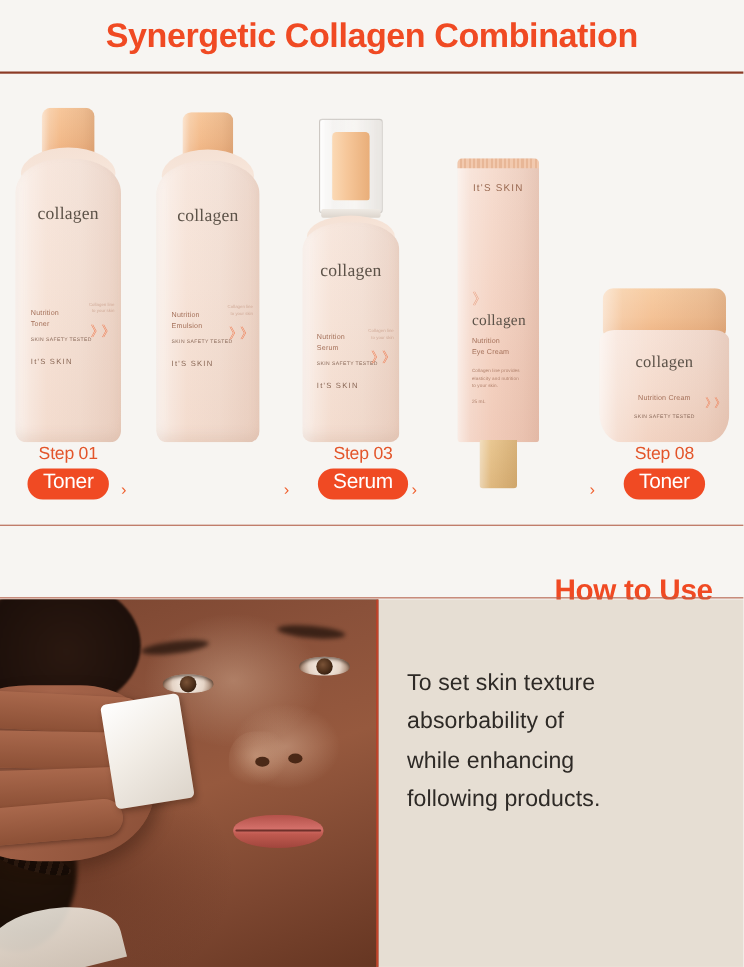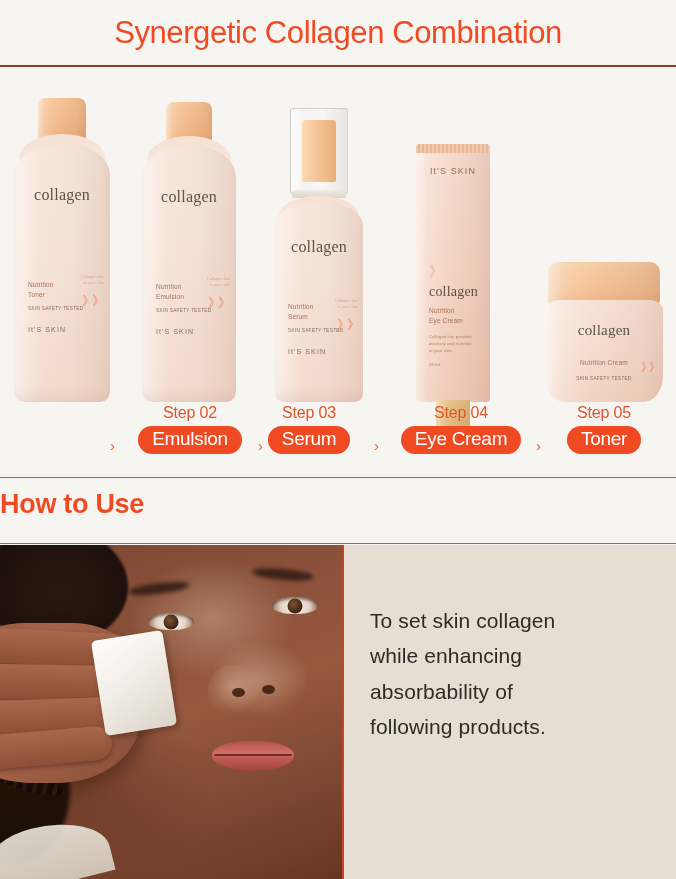--- a/index.html
+++ b/index.html
@@ -25,21 +25,21 @@
     position: absolute;
     left: 0; top: 0;
     width: 676px; height: 66px;
     display: flex;
     align-items: center;
     justify-content: center;
     background: #F7F5F2;
   }
   .title-text {
     font-size: 31px;
-    font-weight: normal;
+    font-weight: bold;
     letter-spacing: -0.4px;
     color: #F04A23;
     white-space: nowrap;
   }
   .rule {
     position: absolute;
     left: 0;
     width: 676px;
     height: 2px;
     background: #8C3B26;
@@ -275,25 +275,25 @@
     position: absolute;
     top: 34px;
     font-size: 15px;
     color: #F0602F;
     line-height: 1;
   }
 
   
   .howto-band {
     position: absolute;
-    left: 0; top: 472px;
+    left: 0; top: 504px;
     width: 648px; height: 65px;
     display: flex;
     align-items: center;
-    justify-content: flex-start;
+    justify-content: flex-end;
   }
   .howto-text {
     font-size: 27px;
     font-weight: bold;
     color: #F04A23;
     letter-spacing: -0.3px;
   }
 
   
   .bottom {
@@ -530,42 +530,38 @@
         <div class="lbl-sub" style="left:0; width:100%; text-align:center; top:58px;">Nutrition Cream</div>
         <div class="lbl-tested" style="left:0; width:100%; text-align:center; top:76px;">SKIN SAFETY TESTED</div>
         <div class="chev" style="right:6px; top:62px; font-size:11px;">》》</div>
       </div>
     </div>
 
   </div>
 
   <div class="steps">
 
+    <div class="step" style="left:18px; width:88px;">
+      <div class="step-label">Step 01</div>
+      <div class="pill">Toner</div>
+    </div>
     <div class="arrow" style="left:110px;">›</div>
 
-    <div class="step" style="left:124px; width:132px;">
-      <div class="step-label">Step 02</div>
-      <div class="pill">Emulsion</div>
-    </div>
     <div class="arrow" style="left:258px;">›</div>
 
-    <div class="step" style="left:259px; width:100px;">
+    <div class="step" style="left:280px; width:100px;">
       <div class="step-label">Step 03</div>
       <div class="pill">Serum</div>
     </div>
     <div class="arrow" style="left:374px;">›</div>
 
-    <div class="step" style="left:388px; width:146px;">
-      <div class="step-label">Step 04</div>
-      <div class="pill">Eye Cream</div>
-    </div>
     <div class="arrow" style="left:536px;">›</div>
 
     <div class="step" style="left:550px; width:108px;">
-      <div class="step-label">Step 05</div>
+      <div class="step-label">Step 08</div>
       <div class="pill">Toner</div>
     </div>
 
   </div>
 
   <div class="rule thin" style="top:477px;"></div>
   <div class="howto-band">
     <div class="howto-text">How to Use</div>
   </div>
   <div class="rule thin" style="top:543px;"></div>
@@ -603,21 +599,21 @@
       <div class="finger" style="left:-24px; top:154px; width:152px; transform:rotate(-2deg);"></div>
       <div class="finger" style="left:-28px; top:186px; width:140px; transform:rotate(-5deg);"></div>
       <div class="nail" style="left:116px; top:92px;"></div>
       <div class="nail" style="left:122px; top:126px;"></div>
       <div class="nail" style="left:120px; top:158px;"></div>
 
       <div class="pad"></div>
     </div>
 
     <div class="textpanel">
-      <div class="usage-line">To set skin collagen</div>
+      <div class="usage-line">To set skin texture</div>
+      <div class="usage-line">absorbability of</div>
       <div class="usage-line">while enhancing</div>
-      <div class="usage-line">absorbability of</div>
       <div class="usage-line">following products.</div>
     </div>
 
   </div>
 
 </div>
 
 </body></html>

